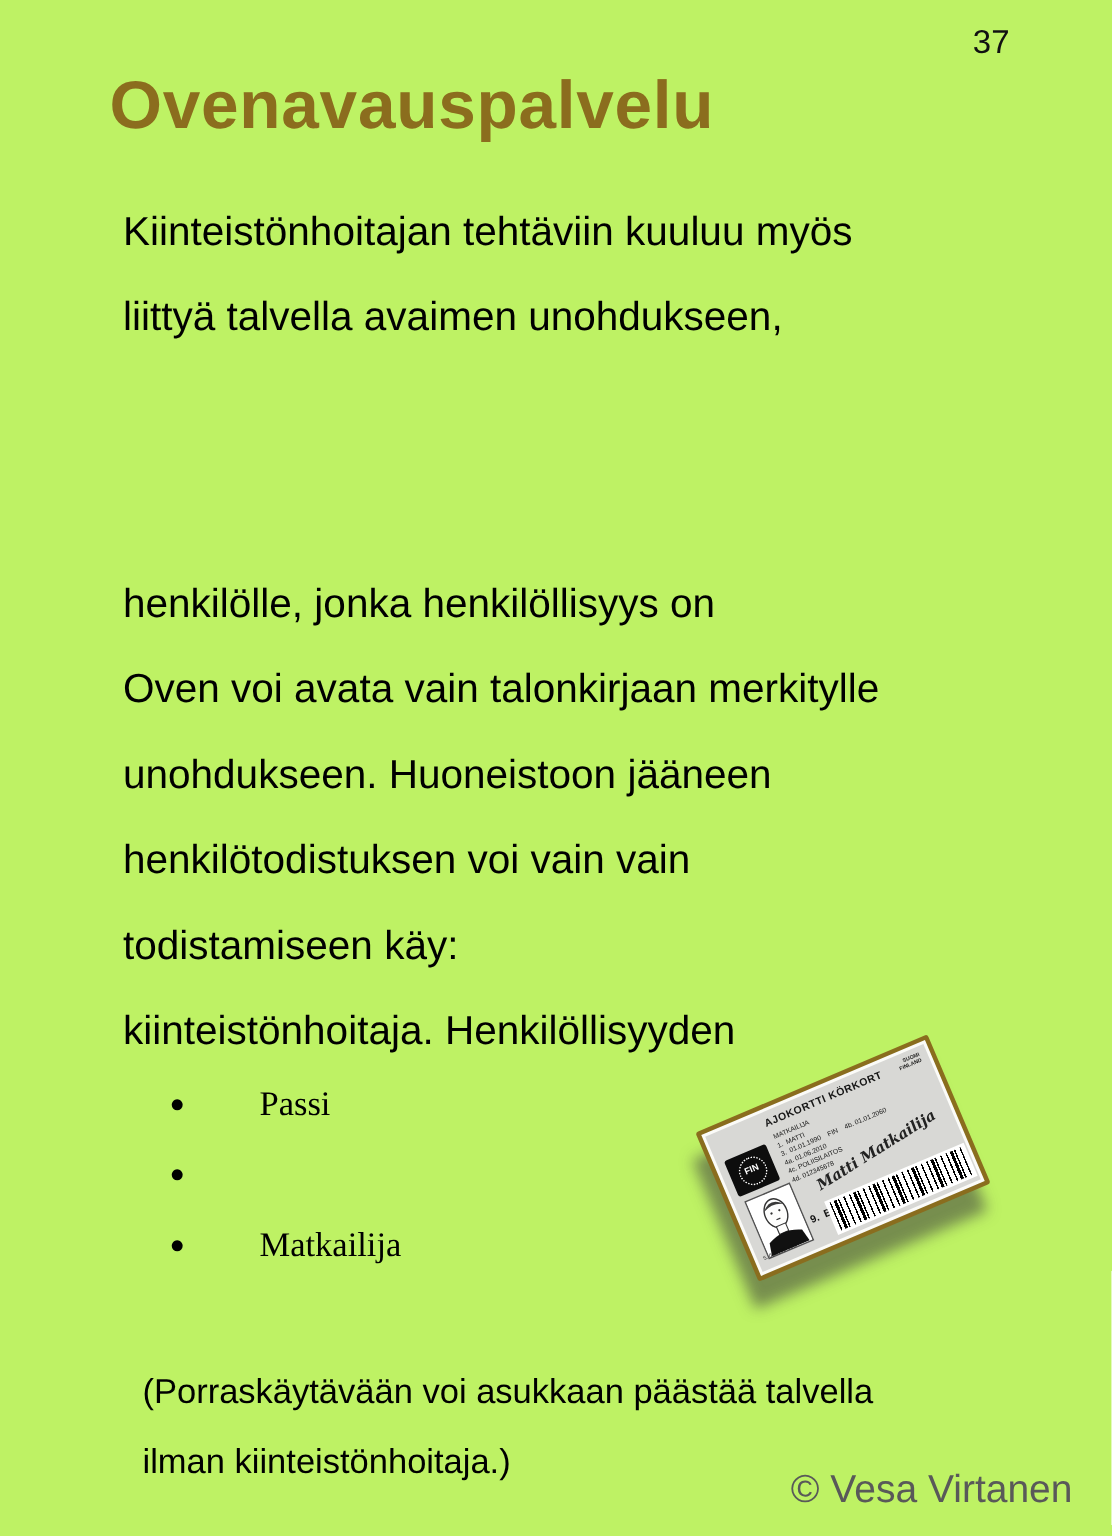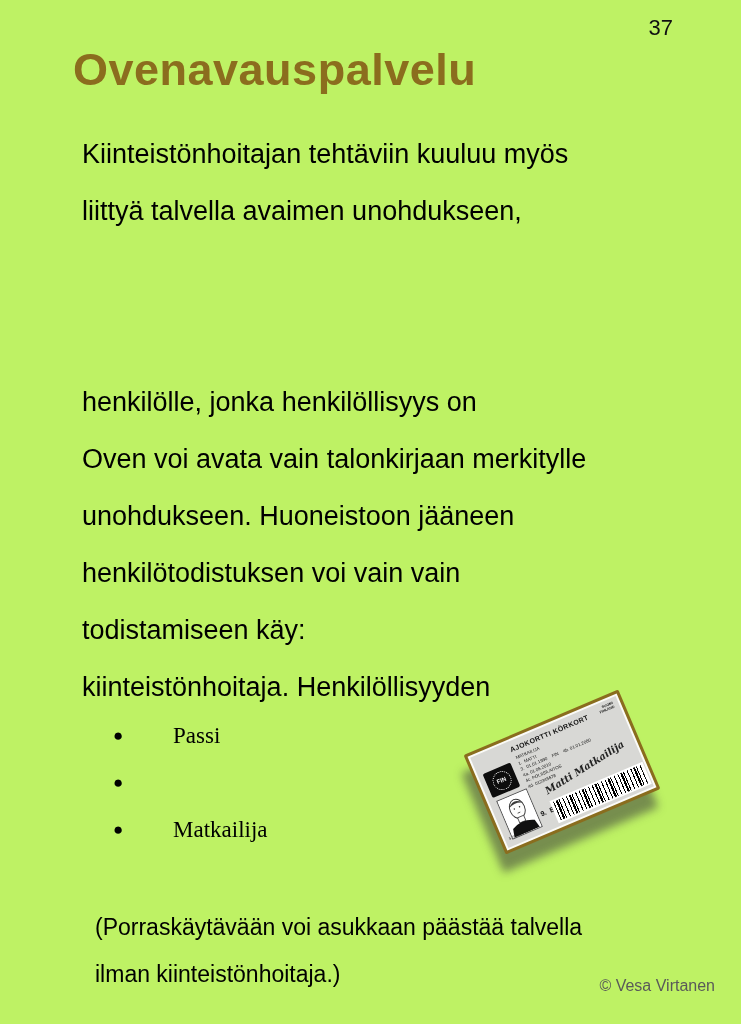--- a/index.html
+++ b/index.html
@@ -21,21 +21,21 @@
   .para{position:absolute;left:82px;}
   .para .line{height:57px;display:flex;align-items:center;white-space:pre;font-size:27px;}
   .para1{top:126px;}
   .para2{top:374px;}
   .bullets{position:absolute;left:75px;top:712px;}
   .bullet-row{display:flex;align-items:center;height:47px;}
   .bullet-marker{margin-left:38px;width:60px;font-size:17px;line-height:1;}
   .bullet-label{font-size:23px;white-space:pre;font-family:Liberation Serif, serif;}
   .note{position:absolute;left:75px;top:904px;margin-left:20px;}
   .note .line{height:47px;display:flex;align-items:center;white-space:pre;font-size:23px;}
-  .copyright{position:absolute;top:977px;right:26px;font-size:16px;color:var(--copyright-text);}
+  .copyright{position:absolute;top:977px;right:26px;font-size:26px;color:var(--copyright-text);}
 
   
   .card{
     position:absolute;left:478px;top:718px;width:168px;height:108px;
     transform:rotate(-23deg);
     background:#fbfbf8;border:3px solid var(--card-border);border-radius:2px;
     box-shadow:-9px 16px 9px rgba(60,60,60,0.55);
   }
   .card-face{position:absolute;inset:2px;background:#d8d8d5;overflow:hidden;}
   .card-title{

